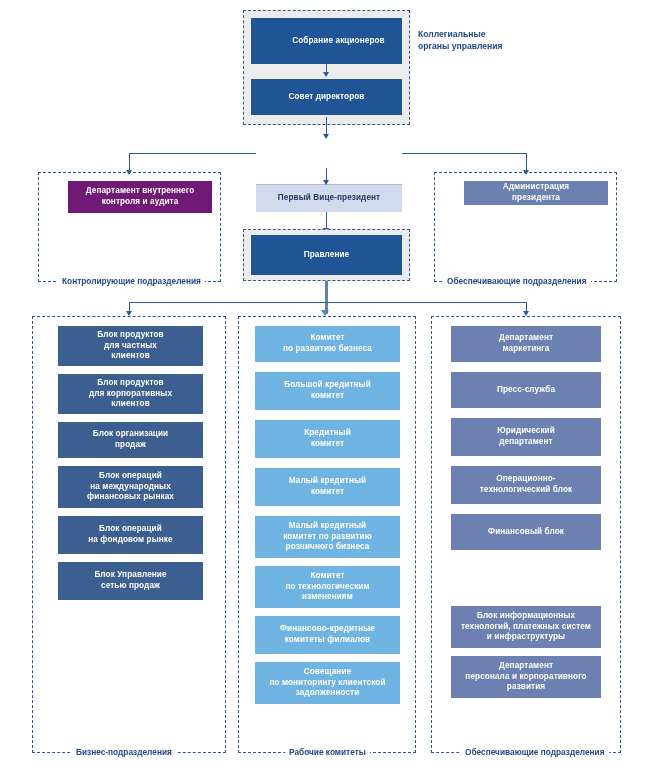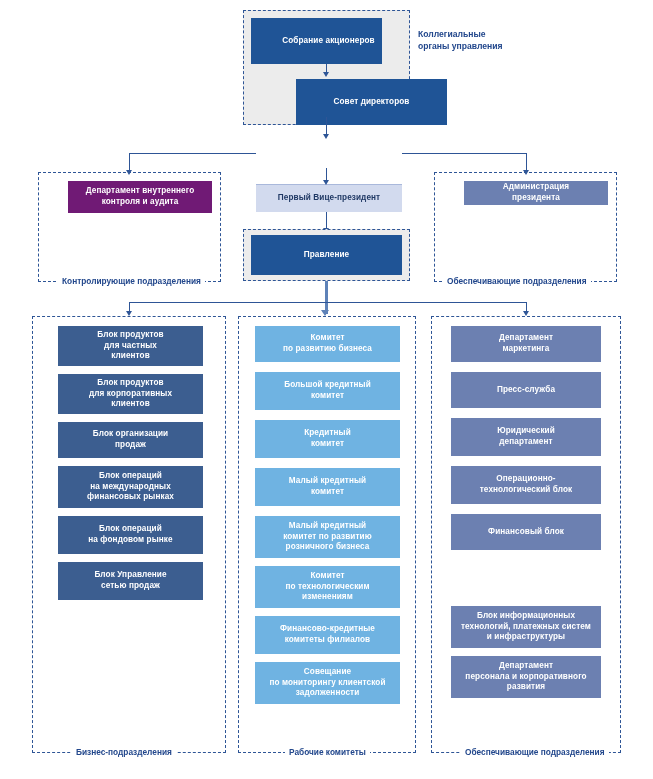--- a/index.html
+++ b/index.html
@@ -81,28 +81,28 @@
     border-top-color: #5E82B8;
   }
 </style>
 </head>
 <body>
 
 <div id="chart">
 
   <div class="group filled" style="left:243px; top:10px; width:167px; height:115px;"></div>
 
-  <div class="node dark" style="left:251px; top:18px; width:131px; height:46px;padding-left:28px;">
+  <div class="node dark" style="left:251px; top:18px; width:151px; height:46px;padding-left:28px;">
     <span>Собрание акционеров</span>
   </div>
 
   <div class="vline" style="left:326px; top:64px; height:11px;"></div>
   <div class="arrow" style="left:323px; top:72px;"></div>
 
-  <div class="node dark" style="left:251px; top:79px; width:151px; height:46px;margin-left:45px;">
+  <div class="node dark" style="left:251px; top:79px; width:151px; height:36px;">
     <span>Совет директоров</span>
   </div>
 
   <div class="caption" style="left:418px; top:28px;">Коллегиальные
 органы управления</div>
 
   <div class="vline" style="left:326px; top:117px; height:20px;"></div>
   <div class="arrow" style="left:323px; top:134px;"></div>
 
   <div class="node president" style="left:256px; top:140px; width:146px; height:28px;margin-top:44px;">

